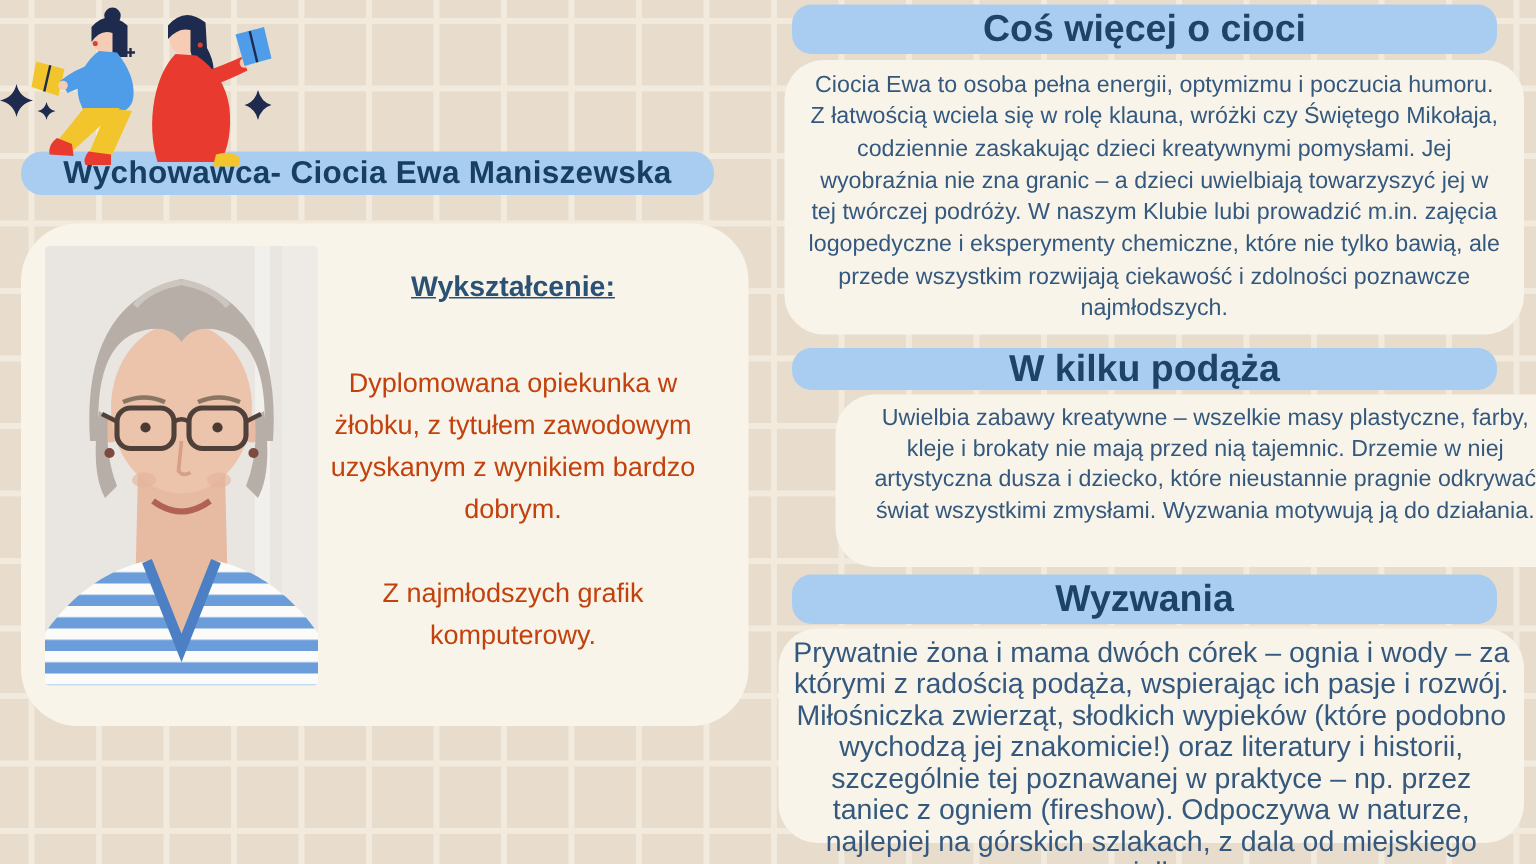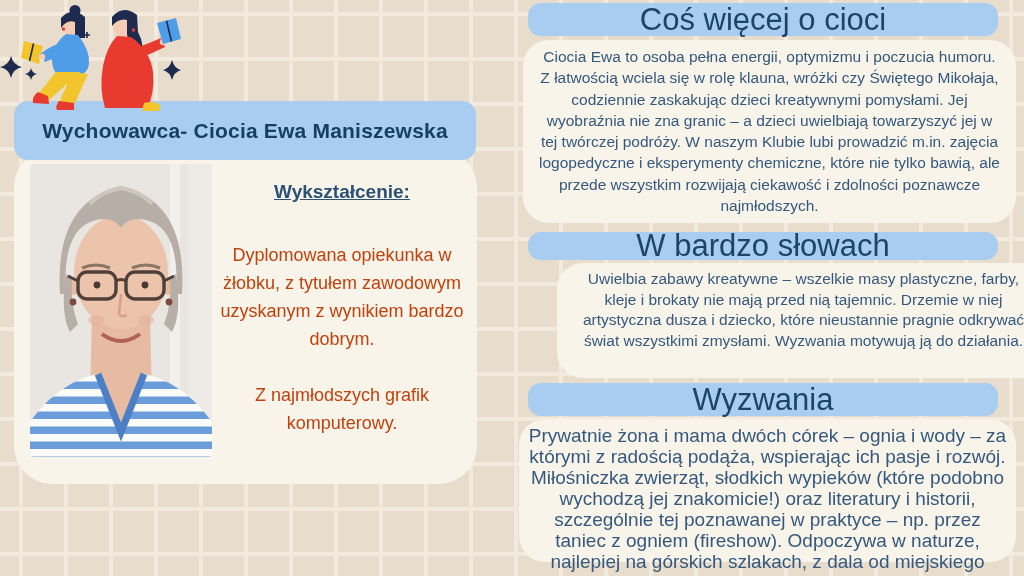--- a/index.html
+++ b/index.html
@@ -17,30 +17,30 @@
       linear-gradient(#f1eadd 4px, transparent 4px),
       linear-gradient(90deg, #f1eadd 4px, transparent 4px);
     background-size:45px 45px;
     background-position:-26px 12px;
   }
   
   .illustration{
     position:absolute;left:0;top:2px;width:205px;height:114px;z-index:3;
   }
   .name-banner{
-    position:absolute;left:14px;top:101px;width:462px;height:59px;
+    position:absolute;left:14px;top:101px;width:462px;height:29px;
     background:#a9cdf1;border-radius:14px;z-index:2;
     display:flex;align-items:center;justify-content:center;
   }
   .name-banner span{
     color:#173f63;font-weight:bold;font-size:21px;letter-spacing:.2px;
   }
   .profile-card{
     position:absolute;left:14px;top:149px;width:463px;height:335px;
-    background:#f8f4e9;border-radius:38px;z-index:1;
+    background:#f8f4e9;border-radius:38px;z-index:1;padding-left:22px;
   }
   .photo{
     position:absolute;left:16px;top:15px;width:182px;height:293px;
     border-radius:3px;display:block;
   }
   .edu{
     position:absolute;left:204px;top:18px;width:248px;
     text-align:center;color:#31567c;
   }
   .edu-heading{
@@ -50,21 +50,21 @@
   .edu p{
     font-size:18px;line-height:28px;margin:0 0 28px 0;color:#c2410c;
   }
   
   .section-header{
     position:absolute;left:528px;width:470px;
     background:#a9cdf1;border-radius:13px;
     display:flex;align-items:center;justify-content:center;z-index:2;
   }
   .section-header span{
-    color:#1d4466;font-weight:normal;font-size:31px;
+    color:#1d4466;font-weight:bold;font-size:25px;
   }
   .section-card{
     position:absolute;background:#f8f4e9;border-radius:26px;z-index:1;
     display:flex;align-items:flex-start;justify-content:center;
     text-align:center;color:#35597e;
   }
   .section-card p{margin:0;padding:6px 14px;}
   #hdr-about{top:3px;height:33px;}
   #card-about{left:523px;top:40px;width:493px;height:183px;}
   #card-about p{font-size:15.5px;line-height:21.3px;}
@@ -182,21 +182,21 @@
   </div>
 
   <div class="section-header" id="hdr-about">
     <span>Coś więcej o cioci</span>
   </div>
   <div class="section-card" id="card-about">
     <p>Ciocia Ewa to osoba pełna energii, optymizmu i poczucia humoru. Z łatwością wciela się w rolę klauna, wróżki czy Świętego Mikołaja, codziennie zaskakując dzieci kreatywnymi pomysłami. Jej wyobraźnia nie zna granic – a dzieci uwielbiają towarzyszyć jej w tej twórczej podróży. W naszym Klubie lubi prowadzić m.in. zajęcia logopedyczne i eksperymenty chemiczne, które nie tylko bawią, ale przede wszystkim rozwijają ciekawość i zdolności poznawcze najmłodszych.</p>
   </div>
 
   <div class="section-header" id="hdr-few-words">
-    <span>W bardzo słowach</span>
+    <span>W kilku podąża</span>
   </div>
   <div class="section-card" id="card-few-words">
     <p>Uwielbia zabawy kreatywne – wszelkie masy plastyczne, farby, kleje i brokaty nie mają przed nią tajemnic. Drzemie w niej artystyczna dusza i dziecko, które nieustannie pragnie odkrywać świat wszystkimi zmysłami. Wyzwania motywują ją do działania.</p>
   </div>
 
   <div class="section-header" id="hdr-private">
     <span>Wyzwania</span>
   </div>
   <div class="section-card" id="card-private">
     <p>Prywatnie żona i mama dwóch córek – ognia i wody – za którymi z radością podąża, wspierając ich pasje i rozwój. Miłośniczka zwierząt, słodkich wypieków (które podobno wychodzą jej znakomicie!) oraz literatury i historii, szczególnie tej poznawanej w praktyce – np. przez taniec z ogniem (fireshow). Odpoczywa w naturze, najlepiej na górskich szlakach, z dala od miejskiego zgiełku.</p>

